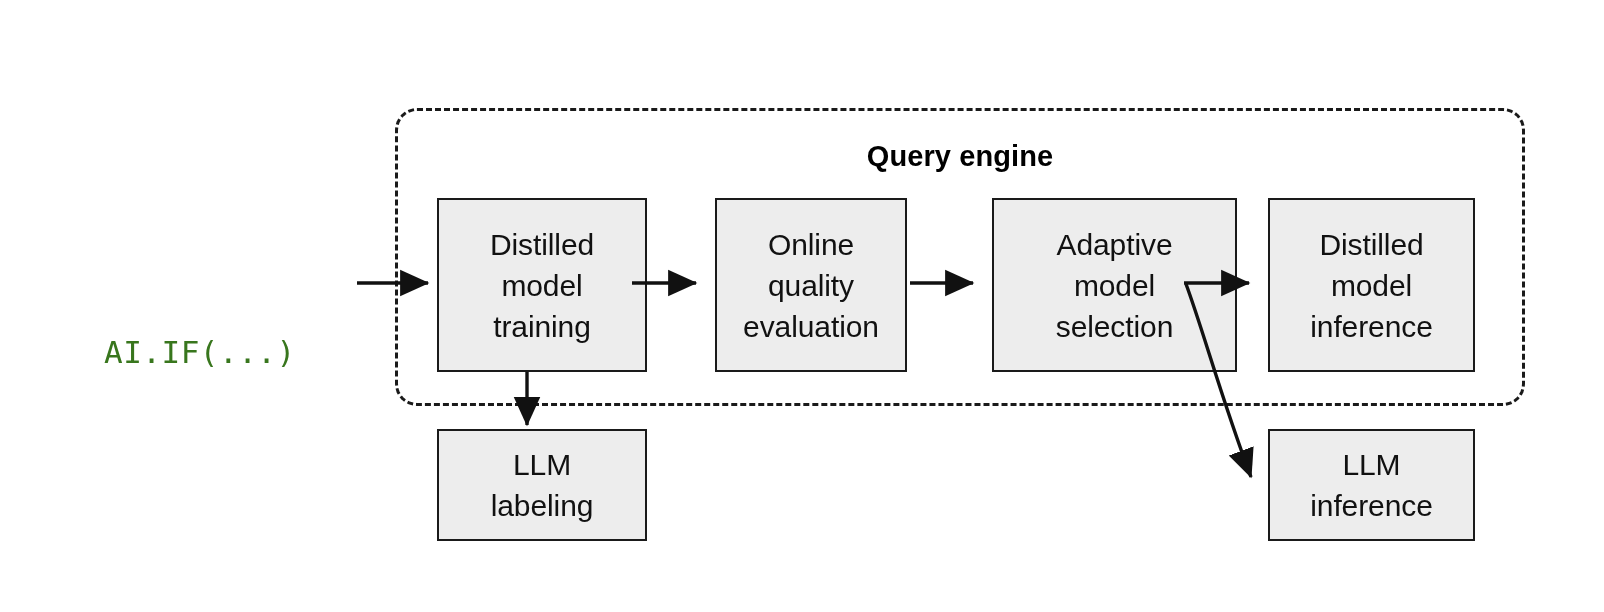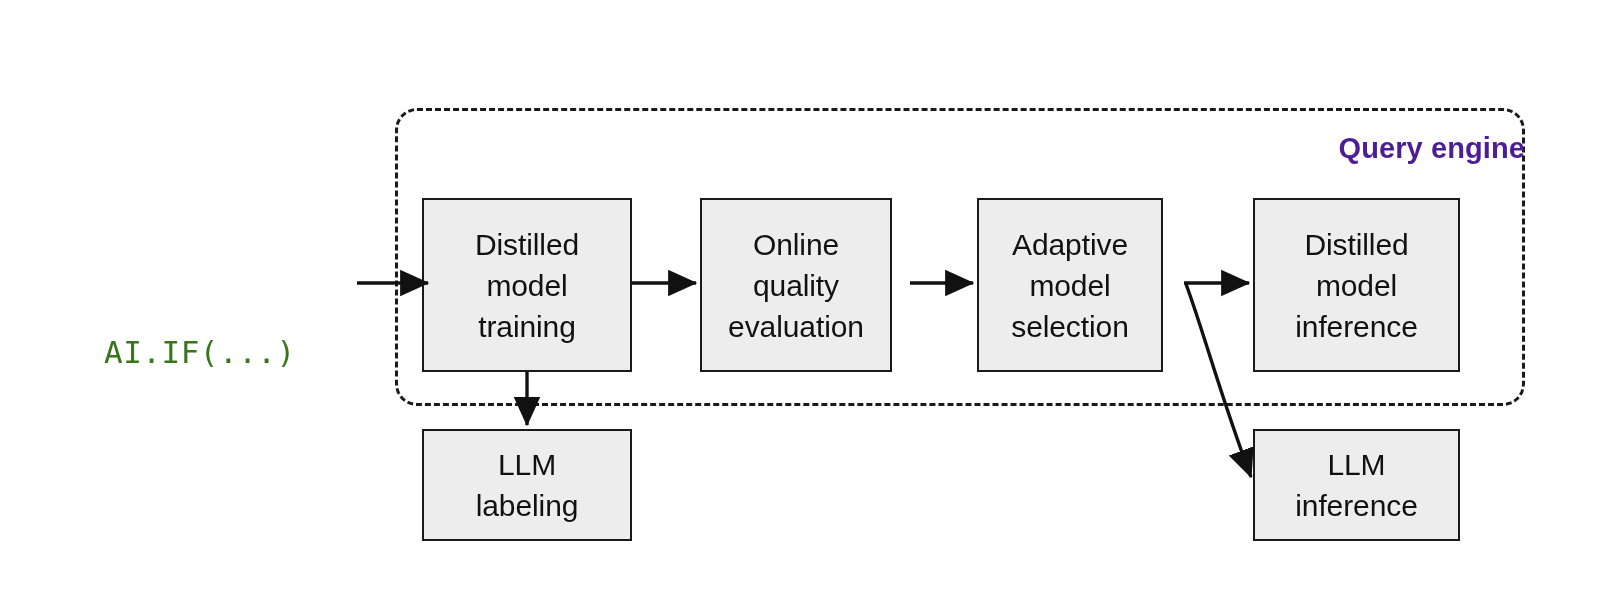--- a/index.html
+++ b/index.html
@@ -52,45 +52,46 @@
     width: 1130px;
     height: 298px;
     border: 3px dashed #1a1a1a;
     border-radius: 22px;
     box-sizing: border-box;
     background: transparent;
   }
   #query-engine-title {
     position: absolute;
     left: 395px;
-    top: 132px;
+    top: 140px;
     width: 1130px;
-    text-align: right;
+    text-align: center;
     font-size: 29px;
     font-weight: 700;
-    color: #4c1d95;
+    color: #000000;
     letter-spacing: 0.1px;
     user-select: none;
   }
   
   .node-box {
     position: absolute;
     background: #ededed;
     border: 2.5px solid #1a1a1a;
     box-sizing: border-box;
     display: flex;
     align-items: center;
     justify-content: center;
     text-align: center;
     font-size: 30px;
     line-height: 41px;
     color: #111111;
     letter-spacing: -0.1px;
     user-select: none;
     white-space: pre-line;
+    margin-left: 15px;
   }
   
   #arrow-layer {
     position: absolute;
     left: 0;
     top: 0;
     width: 1604px;
     height: 612px;
     pointer-events: none;
   }
@@ -106,21 +107,21 @@
 
   <div id="query-engine-group"></div>
   <div id="query-engine-title">Query engine</div>
 
   <div class="node-box" id="node-0" style="left: 422px; top: 198px; width: 210px; height: 174px; background: rgb(237, 237, 237); border-color: rgb(26, 26, 26);">Distilled
 model
 training</div>
   <div class="node-box" id="node-1" style="left: 700px; top: 198px; width: 192px; height: 174px; background: rgb(237, 237, 237); border-color: rgb(26, 26, 26);">Online
 quality
 evaluation</div>
-  <div class="node-box" id="node-2" style="left: 977px; top: 198px; width: 186px; height: 174px; background: rgb(237, 237, 237); border-color: rgb(26, 26, 26);">Adaptive
+  <div class="node-box" id="node-2" style="left: 977px; top: 198px; width: 245px; height: 174px; background: rgb(237, 237, 237); border-color: rgb(26, 26, 26);">Adaptive
 model
 selection</div>
   <div class="node-box" id="node-3" style="left: 1253px; top: 198px; width: 207px; height: 174px; background: rgb(237, 237, 237); border-color: rgb(26, 26, 26);">Distilled
 model
 inference</div>
   <div class="node-box" id="node-4" style="left: 422px; top: 429px; width: 210px; height: 112px; background: rgb(237, 237, 237); border-color: rgb(26, 26, 26);">LLM
 labeling</div>
   <div class="node-box" id="node-5" style="left: 1253px; top: 429px; width: 207px; height: 112px; background: rgb(237, 237, 237); border-color: rgb(26, 26, 26);">LLM
 inference</div>
 

